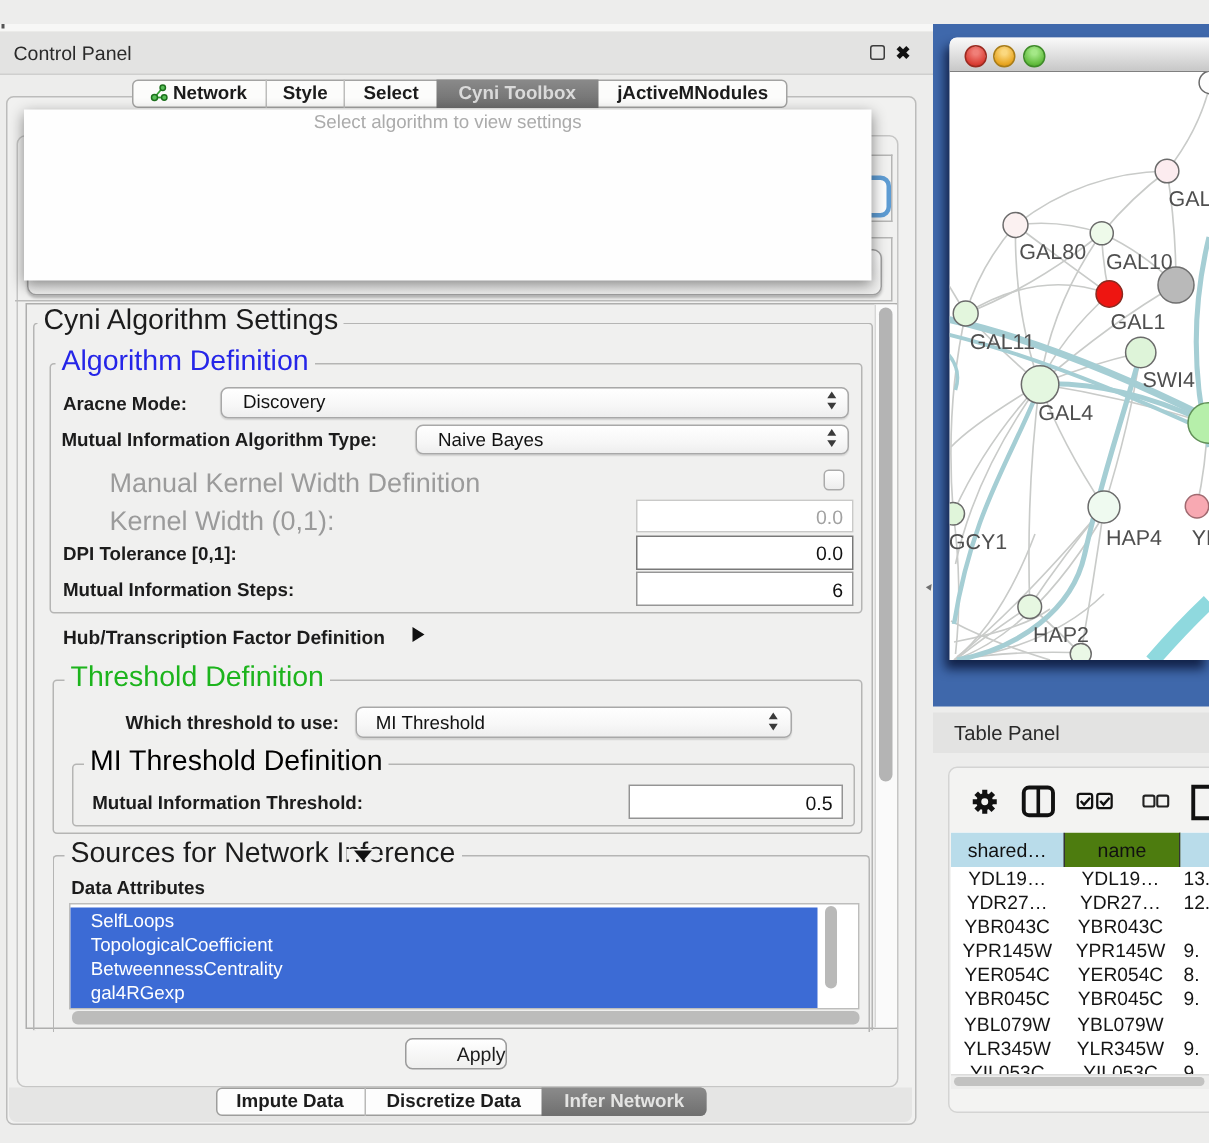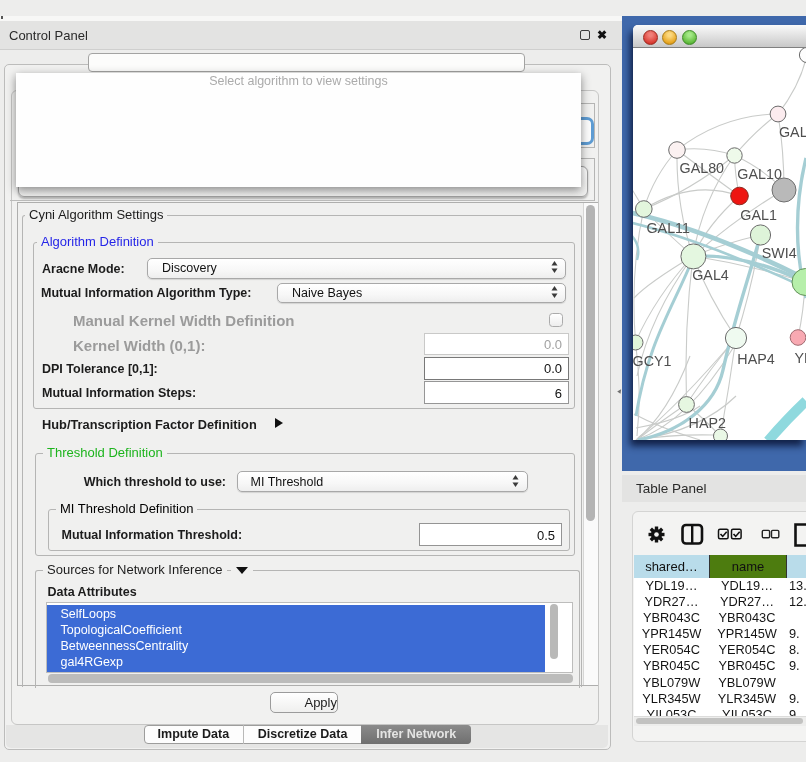--- a/index.html
+++ b/index.html
@@ -1,28 +1,28 @@
 <!DOCTYPE html>
 <html><head>
 <meta charset="utf-8">
 <style>
   html,body{margin:0;padding:0;}
   body{width:806px;height:762px;overflow:hidden;background:#ededec;
        font-family:"Liberation Sans", sans-serif;}
   #page{position:relative;width:806px;height:762px;overflow:hidden;margin-top:16px;}
   .abs{position:absolute;}
   .lbl{font-size:12.5px;font-weight:bold;color:#1c1c1c;white-space:nowrap;}
-  .glbl{font-size:15px;font-weight:bold;color:#9b9b9b;white-space:nowrap;padding-left:31px;}
+  .glbl{font-size:18px;font-weight:normal;color:#9b9b9b;white-space:nowrap;padding-left:31px;}
   .combo{background:linear-gradient(#ffffff,#f7f7f7 60%,#eeeeee);border:1px solid #a8a8a8;
          border-radius:5px;box-shadow:0 1px 1px rgba(0,0,0,0.12);}
   .combotext{font-size:12.5px;color:#111;white-space:nowrap;}
   .field{background:#fff;position:absolute;}
   .ftext{font-size:13px;color:#111;position:absolute;right:6px;}
   .group{position:absolute;border:1px solid #b5b5b4;border-radius:3px;}
-  .gtitle{position:absolute;background:#f0f0ef;padding:0 4px;font-size:13px;
+  .gtitle{position:absolute;background:#f0f0ef;padding:0 4px;font-size:19px;
           white-space:nowrap;transform:translateY(-55%);line-height:1;}
 </style>
 </head>
 <body>
 <div id="page">
 
   <div class="abs" style="left:0;top:0;width:622px;height:5px;background:#f7f7f6;"></div>
   <div class="abs" style="left:1px;top:0;width:2px;height:3px;background:#555;"></div>
   <div class="abs" style="left:0;top:5px;width:622px;height:28px;background:#e3e3e2;border-bottom:1px solid #cfcfce;"></div>
   <div class="abs" style="left:9px;top:12px;font-size:13px;color:#2a2a2a;">Control Panel</div>
@@ -133,20 +133,35 @@
           background:linear-gradient(#8b8b8b,#6f6f6f);">Infer Network</div>
   </div>
 
   <div class="abs" style="left:5px;top:757px;width:19px;height:12px;border:1px solid #9a9a9a;background:#ebebea;"></div>
 
   <div class="abs" style="left:618px;top:373px;width:0;height:0;border-left:4px solid #6f6f6f;
        border-top:2.5px solid transparent;border-bottom:2.5px solid transparent;transform:rotate(-55deg);"></div>
 
   <div class="abs" style="left:88px;top:37px;width:437px;height:19px;border:1px solid #a3a3a2;border-radius:4px;
        background:#fcfcfb;box-sizing:border-box;"></div>
+  <div class="abs" style="left:88px;top:37px;width:437px;height:19px;display:flex;font-size:12.5px;font-weight:bold;color:#1b1b1b;">
+    <div style="width:89px;border-right:1px solid #bdbdbc;text-align:center;line-height:18px;">
+      <svg width="12" height="12" style="vertical-align:-2px;" viewBox="0 0 12 12">
+        <line x1="3" y1="9" x2="8" y2="3" stroke="#2f9e2f" stroke-width="1.2"></line>
+        <line x1="3" y1="9" x2="9" y2="9" stroke="#2f9e2f" stroke-width="1.2"></line>
+        <circle cx="3" cy="9" r="2" fill="#59c059" stroke="#1c701c"></circle>
+        <circle cx="8.5" cy="2.5" r="1.8" fill="#59c059" stroke="#1c701c"></circle>
+        <circle cx="9.5" cy="9" r="1.8" fill="#59c059" stroke="#1c701c"></circle>
+      </svg> Network</div>
+    <div style="width:52px;border-right:1px solid #bdbdbc;text-align:center;line-height:18px;">Style</div>
+    <div style="width:61px;text-align:center;line-height:18px;">Select</div>
+    <div style="width:108px;text-align:center;line-height:18px;color:#dadada;
+         background:linear-gradient(#8a8a8a,#6d6d6d);">Cyni Toolbox</div>
+    <div style="width:127px;text-align:center;line-height:18px;">jActiveMNodules</div>
+  </div>
 
   <div class="abs" style="left:18px;top:150px;width:568px;height:29px;background:linear-gradient(#ffffff,#efefee);
        border:1px solid #a0a0a0;border-radius:6px;box-shadow:0 1.5px 2px rgba(0,0,0,0.25);"></div>
   <div class="abs" style="left:10px;top:184px;width:584px;height:1px;background:#bbbbba;"></div>
 
   <div class="abs" style="left:560px;top:87px;width:34px;height:43px;border-top:1px solid #b5b5b4;border-right:1px solid #b5b5b4;border-bottom:1px solid #b5b5b4;"></div>
   <div class="abs" style="left:560px;top:142px;width:34px;height:42px;border-top:1px solid #b5b5b4;border-right:1px solid #b5b5b4;"></div>
 
   <div class="abs" style="left:555px;top:101px;width:33px;height:22px;border:3px solid #5e9cd3;border-radius:7px;
        background:#fdfdfd;"></div>

